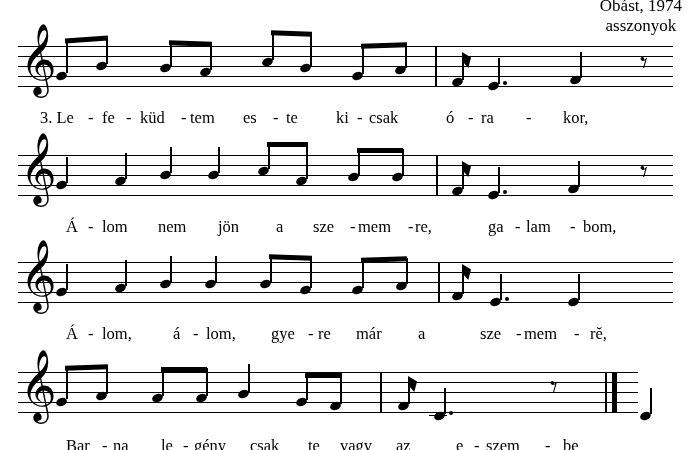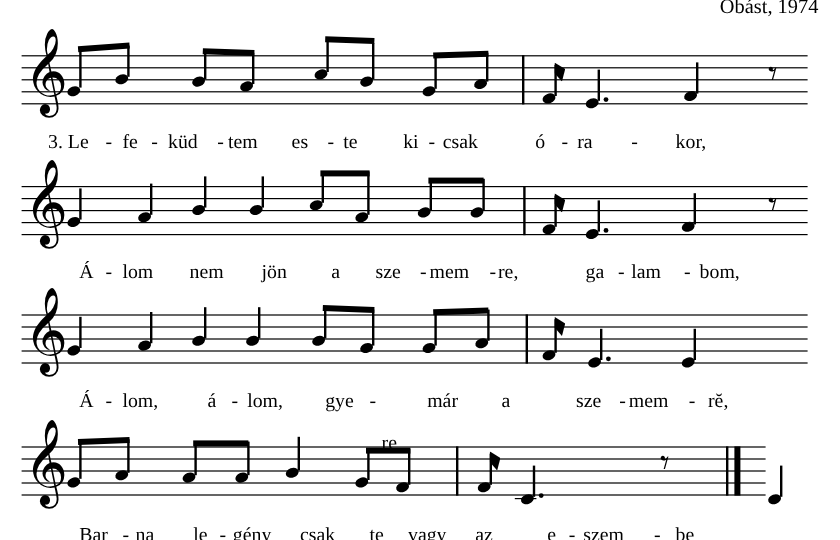--- a/index.html
+++ b/index.html
@@ -169,20 +169,21 @@
     top: 0;
   }
 </style>
 </head>
 <body>
 
 <div class="sheet">
 
   <div class="header-right">
     <div>Obást, 1974</div>
+    <div>asszonyok</div>
   </div>
 
 
   <div class="system" style="top:46px;">
     <div class="staff">
       <div class="line"></div>
         <div class="line"></div>
         <div class="line"></div>
       <div class="line"></div>
         <div class="line"></div>
@@ -376,21 +377,21 @@
 
     <div class="lyrics">
       <span style="left:48px;">Á</span>
       <span style="left:70px;">-</span>
       <span style="left:84px;">lom,</span>
       <span style="left:155px;">á</span>
       <span style="left:175px;">-</span>
       <span style="left:188px;">lom,</span>
       <span style="left:253px;">gye</span>
       <span style="left:290px;">-</span>
-      <span style="left:300px;margin-top:35px;">re</span>
+      <span style="left:300px;">re</span>
       <span style="left:338px;">már</span>
       <span style="left:400px;">a</span>
       <span style="left:462px;">sze</span>
       <span style="left:498px;">-</span>
       <span style="left:506px;">mem</span>
       <span style="left:556px;">-</span>
       <span style="left:572px;">rĕ,</span>
     </div>
   </div>
 

